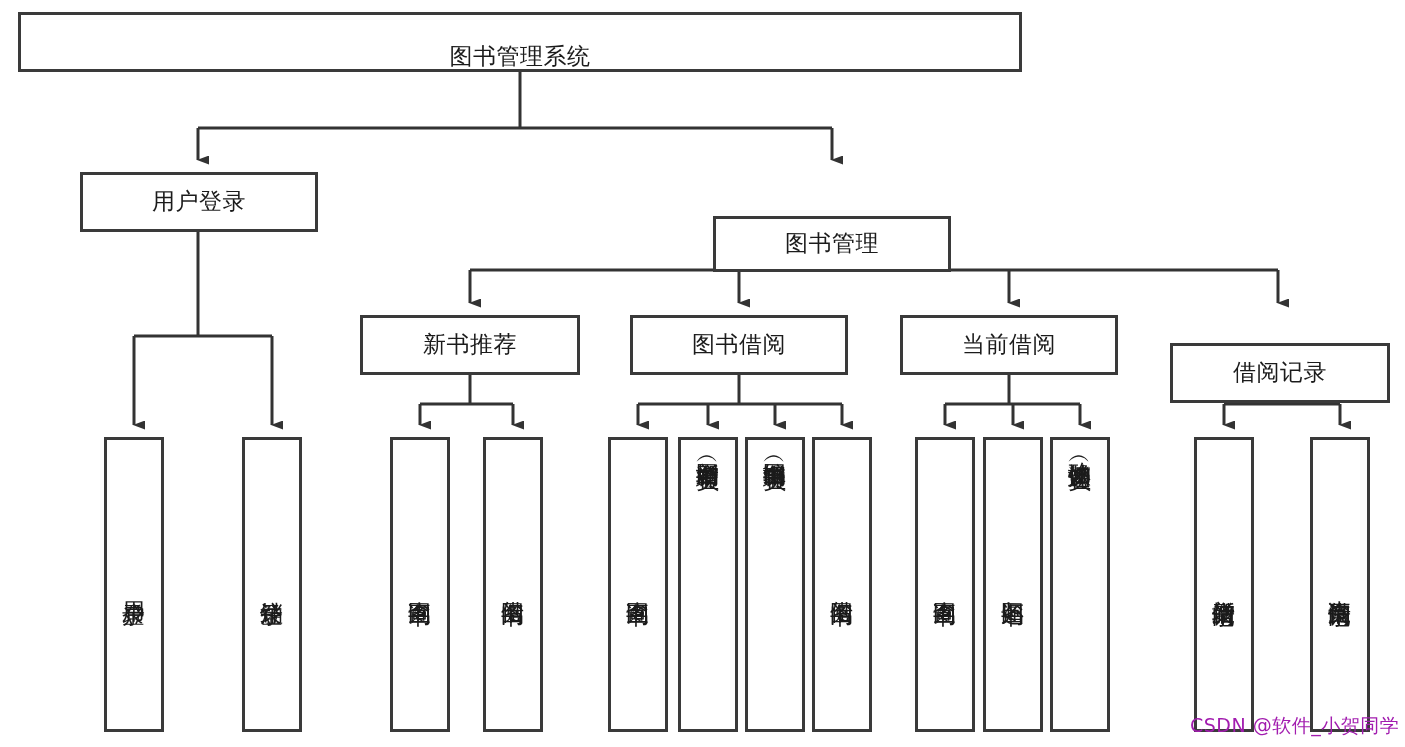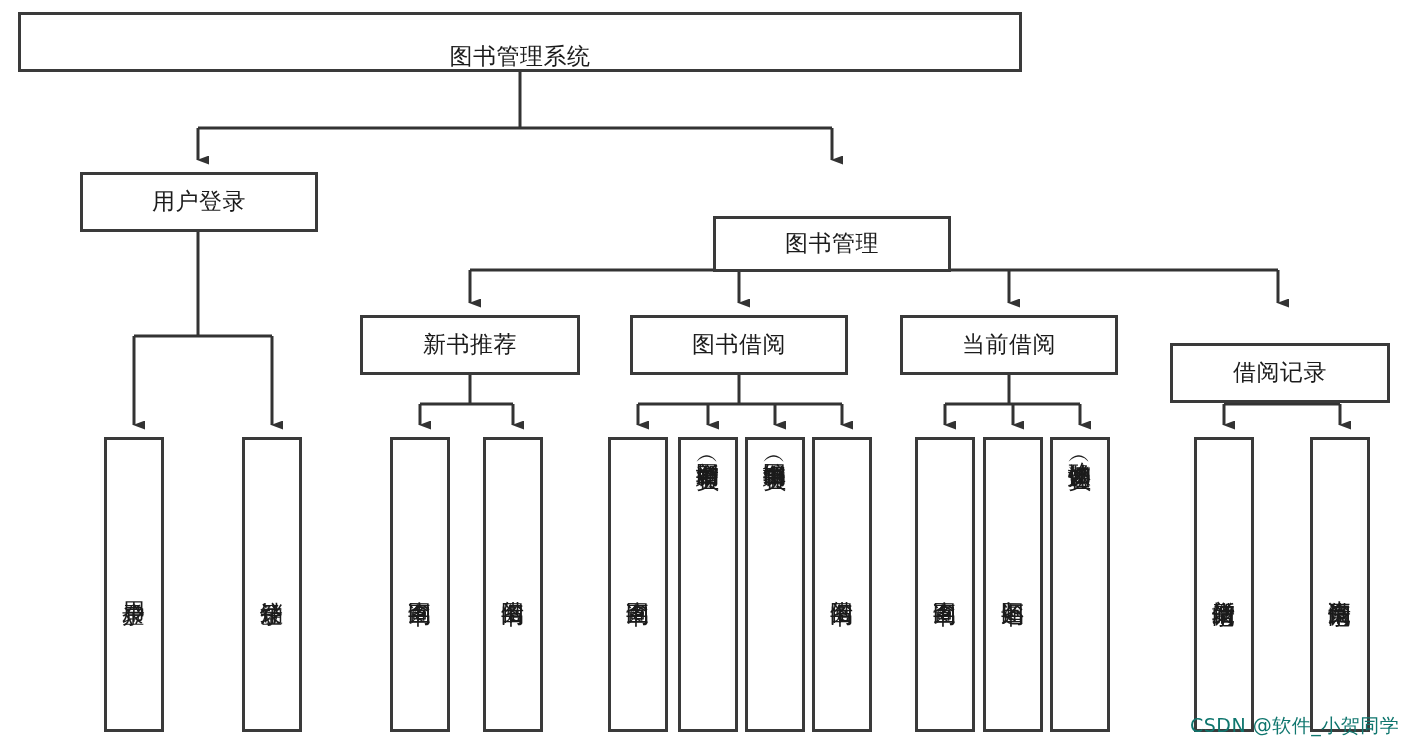--- a/index.html
+++ b/index.html
@@ -55,21 +55,21 @@
     letter-spacing: 1px;
     white-space: nowrap;
   }
   .node-leaf.align-mid {
     align-items: center;
     padding-top: 0;
   }
   .watermark {
     position: absolute;
     font-size: 19px;
-    color: #0f766e;
+    color: #a21caf;
     white-space: nowrap;
     letter-spacing: 0.5px;
     user-select: none;
   }
 </style>
 </head>
 <body>
 
 <div id="diagram-root">
 

